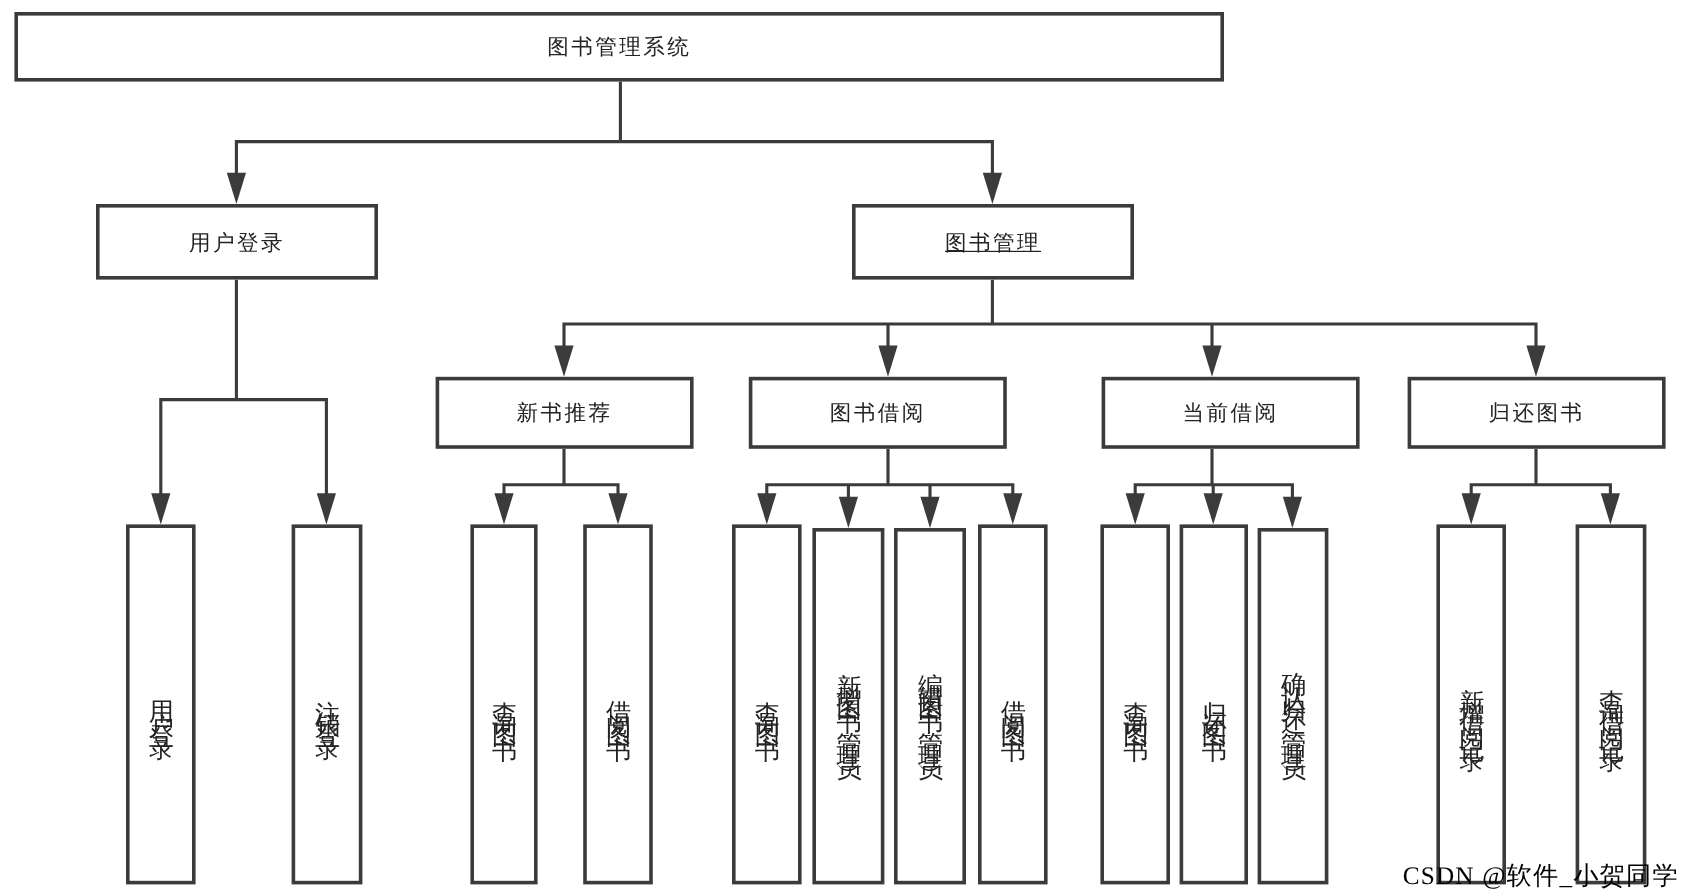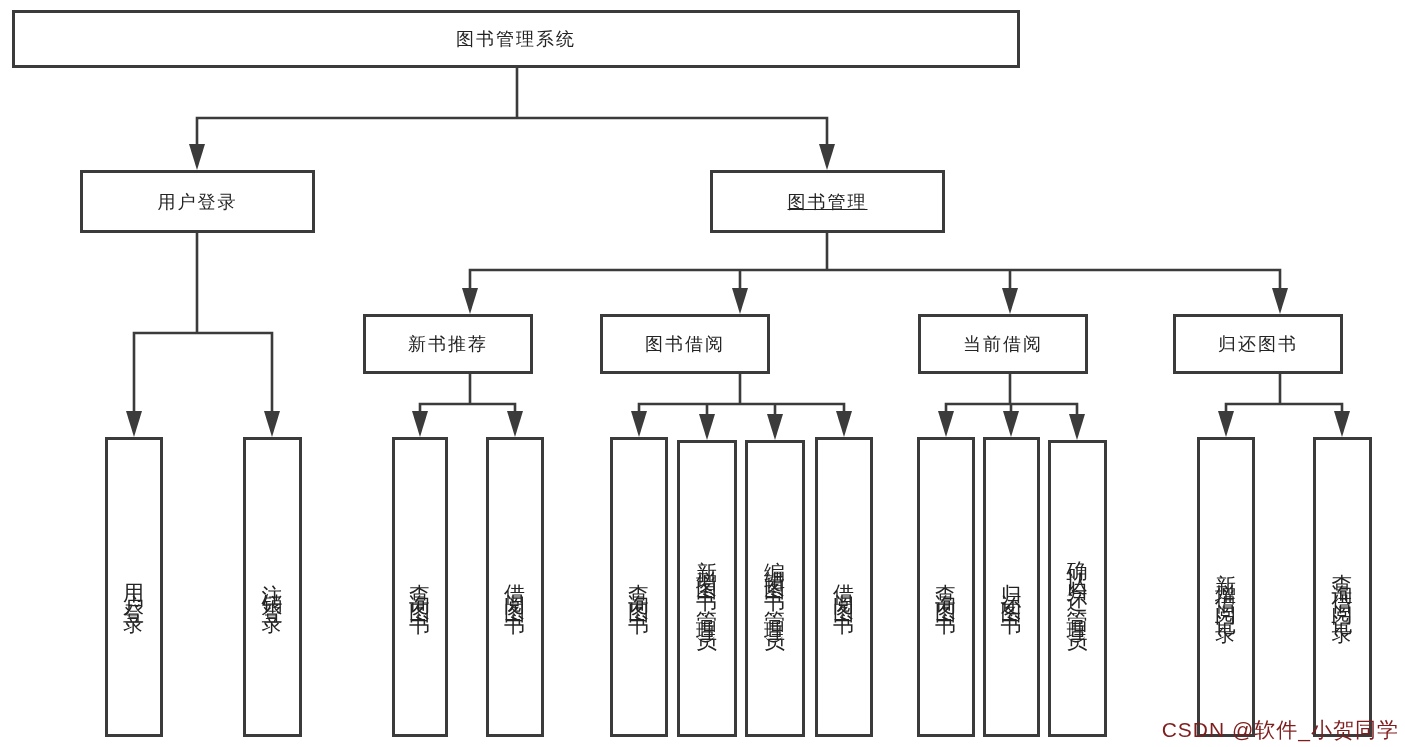--- a/index.html
+++ b/index.html
@@ -29,23 +29,23 @@
     z-index: 2;
   }
   .node .lbl {
     font-size: 18px;
     letter-spacing: 2px;
     white-space: nowrap;
   }
   .root  { left: 12px;  top: 10px;  width: 1008px; height: 58px; }
   .b-user{ left: 80px;  top: 170px; width: 235px;  height: 63px; }
   .b-book{ left: 710px; top: 170px; width: 235px;  height: 63px; text-decoration: underline; }
-  .l3    { top: 314px; width: 170px; height: 60px; }
+  .l3    { top: 314px; width: 215px; height: 60px; }
   .l3-1  { left: 363px; }
-  .l3-2  { left: 600px; }
+  .l3-2  { left: 624px; }
   .l3-3  { left: 918px; }
   .l3-4  { left: 1173px; }
   .leaf {
     top: 437px; height: 300px; width: 58px;
   }
   .leaf .lbl {
     writing-mode: vertical-rl;
     font-size: 21px;
     letter-spacing: 10px;
     line-height: 1;
@@ -62,24 +62,25 @@
   .lf-c1 { left: 917px; }
   .lf-c2 { left: 983px; width: 57px; }
   .lf-c3 { left: 1048px; width: 59px; top: 440px; height: 297px; }
   .lf-r1 { left: 1197px; }
   .lf-r2 { left: 1313px; width: 59px; }
   .watermark {
     position: absolute;
     right: 6px;
     bottom: 3px;
     font-size: 21px;
-    color: #7f1d1d;
+    color: #000000;
     letter-spacing: 1px;
     z-index: 6;
     white-space: nowrap;
+    font-family: Liberation Serif, serif;
   }
 </style>
 </head>
 <body>
 
 <div class="canvas">
 
   <svg class="wires" viewBox="0 0 1405 747" xmlns="http://www.w3.org/2000/svg">
     <g stroke="#3b3b3b" stroke-width="2.6" fill="none">
 

